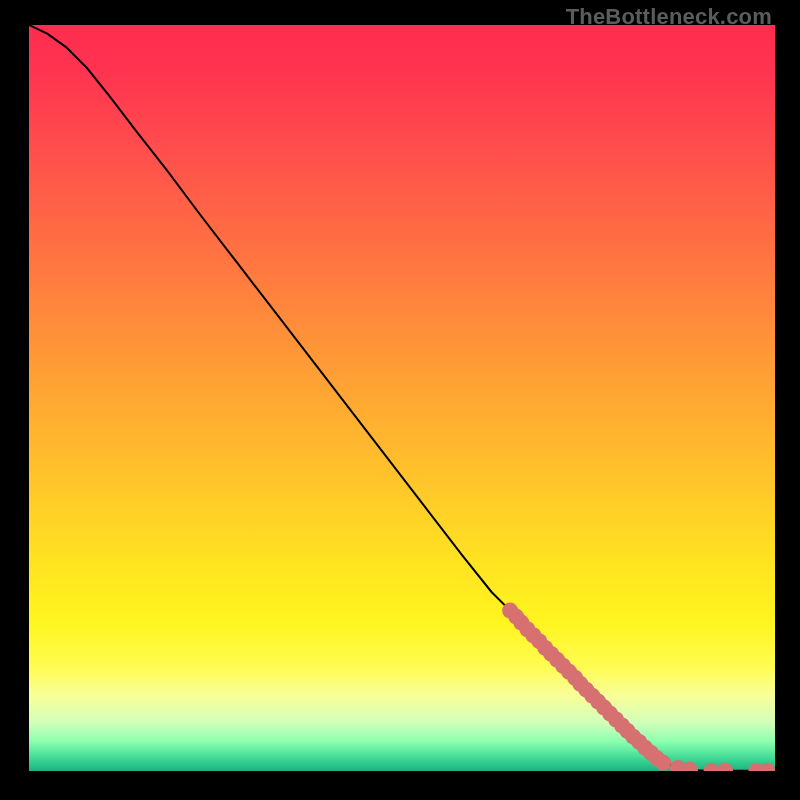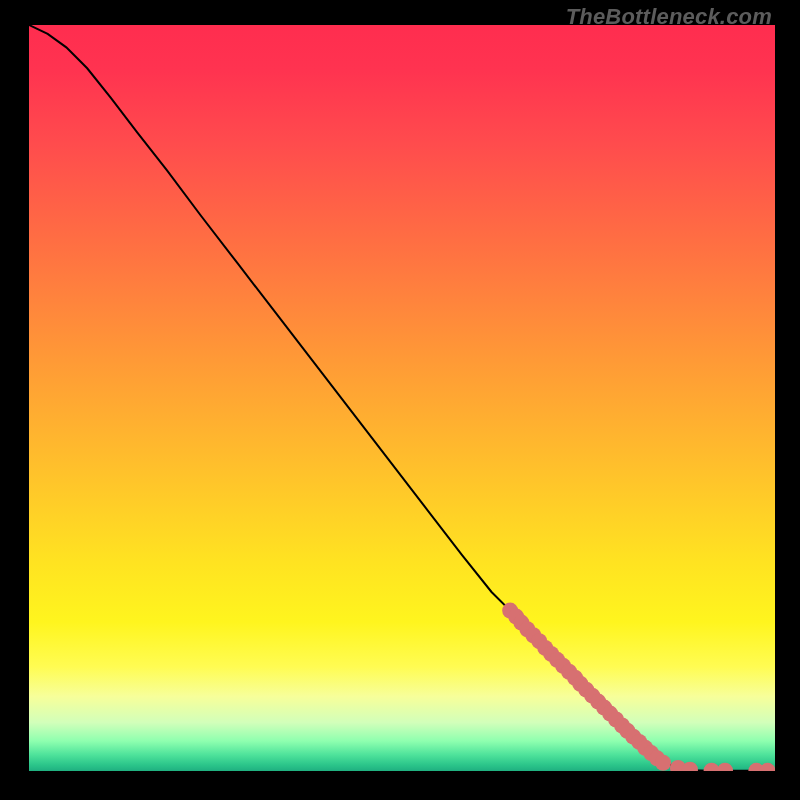--- a/index.html
+++ b/index.html
@@ -8,21 +8,20 @@
     width: 800px;
     height: 800px;
     background: #000;
     overflow: hidden;
   }
   .stage {
     position: relative;
     width: 800px;
     height: 564px;
     background: #000;
-    font-style: italic;
   }
   .plot-area {
     position: absolute;
     left: 29px;
     top: 25px;
     width: 746px;
     height: 746px;
   }
   .watermark {
     position: absolute;

